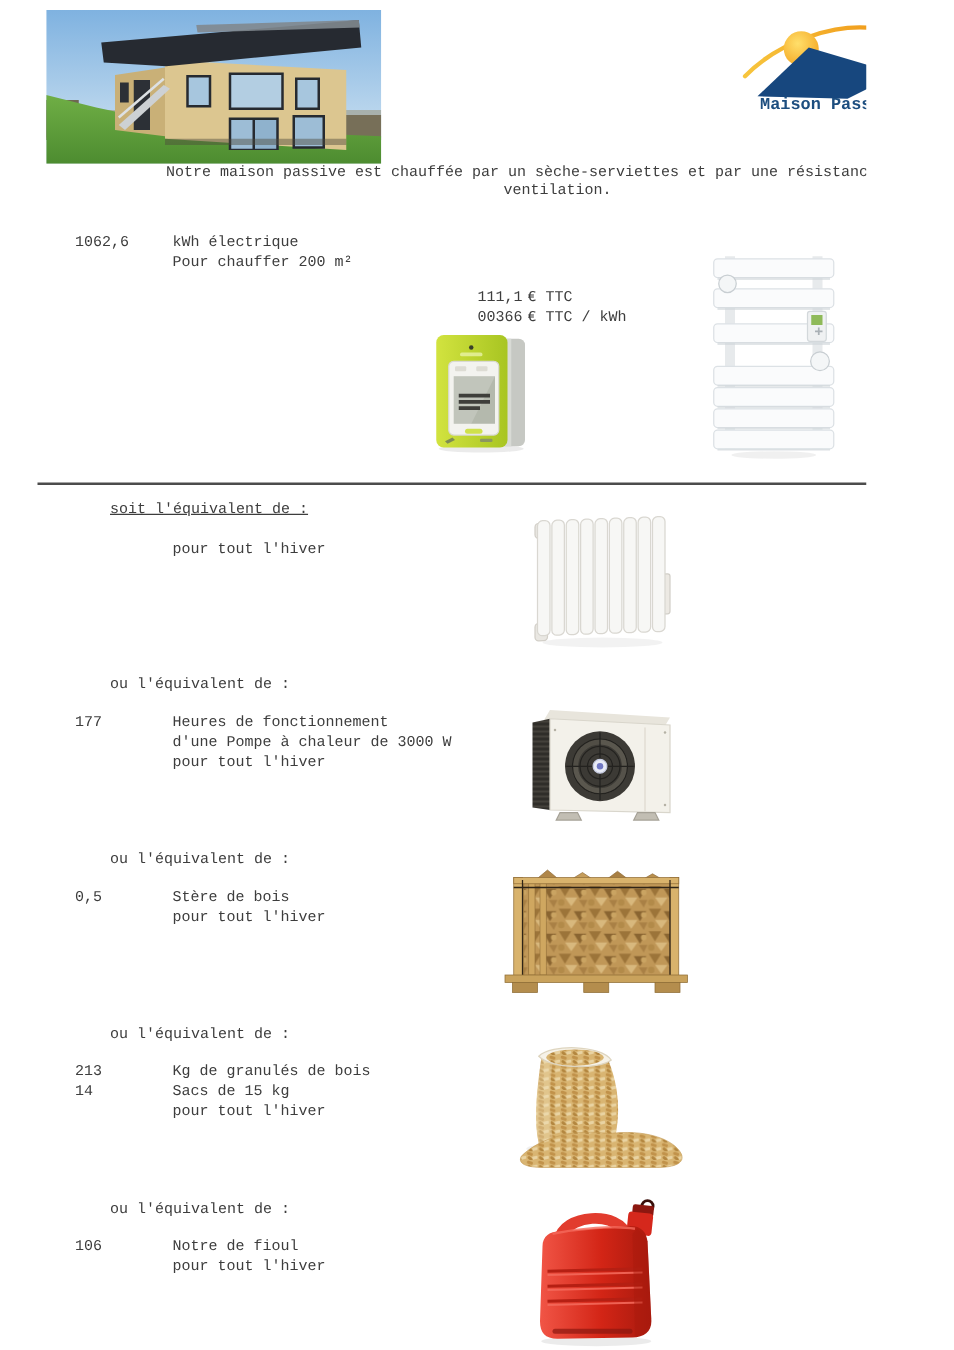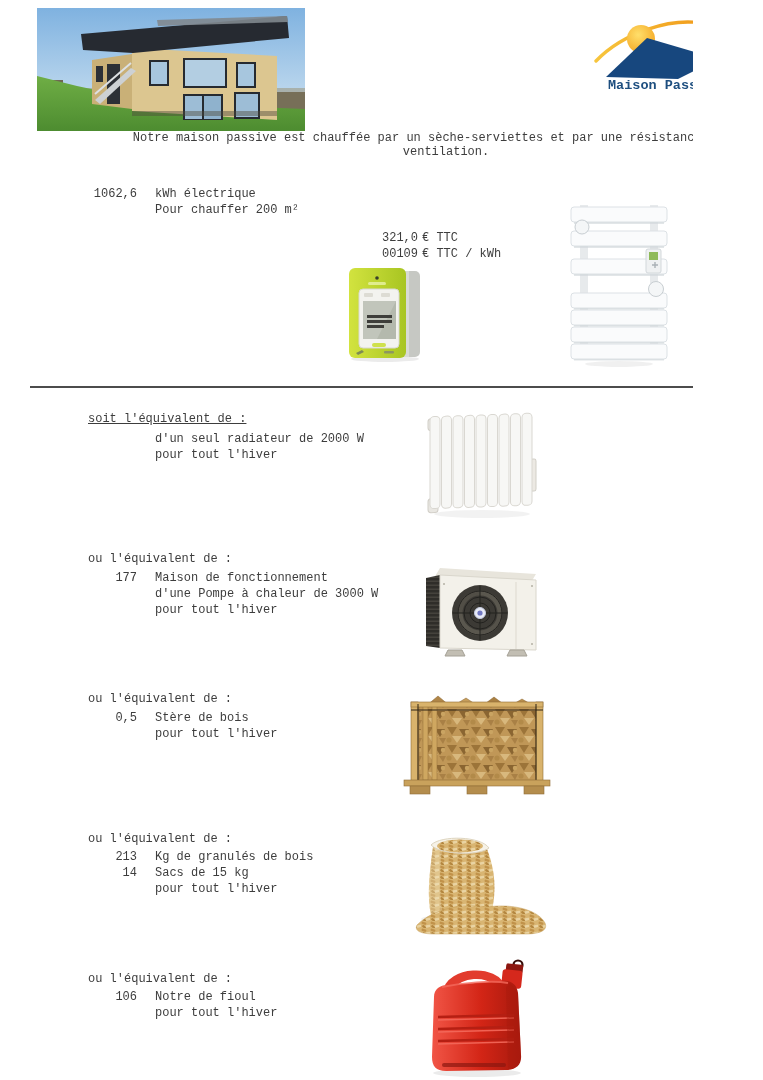--- a/index.html
+++ b/index.html
@@ -5,28 +5,28 @@
   html,body{margin:0;padding:0;background:#ffffff;}
   .page{
     position:relative;width:693px;height:1080px;background:#ffffff;overflow:hidden;
     font-family:Liberation Mono, monospace;font-size:12px;color:#3d3d3d;
   }
   .abs{position:absolute;}
   .center{text-align:center;}
   .bold{font-weight:700;}
   .u{text-decoration:underline;}
   .row{display:flex;line-height:16px;}
-  .num{width:77px;text-align:right;flex:none;}
-  .txt{margin-left:18px;white-space:nowrap;text-align:center;}
+  .num{width:77px;text-align:left;flex:none;}
+  .txt{margin-left:1px;white-space:nowrap;text-align:center;}
   .vrow{display:flex;line-height:16px;}
   .vnum{width:58px;text-align:right;flex:none;}
   .vunit{margin-left:4px;white-space:nowrap;}
   .label-line{line-height:16px;white-space:nowrap;}
   .divider{position:absolute;left:30px;top:386px;width:715px;height:2px;background:#4c4c4c;}
-  .heading{line-height:15px;white-space:nowrap;margin-top:12px;}
+  .heading{line-height:15px;white-space:nowrap;}
   .logo-text{position:absolute;left:16px;top:62px;width:130px;font-size:13.5px;font-weight:700;color:#1d4e7f;white-space:nowrap;}
   .logo-sup{font-size:8px;vertical-align:super;}
   svg{display:block;}
 </style>
 </head>
 <body>
 
 <div class="page">
 
   <div class="abs" style="left:37px;top:8px;width:268px;height:123px;">
@@ -97,25 +97,25 @@
     </div>
     <div class="row">
       <span class="num"></span>
       <span class="txt">Pour chauffer 200 m²</span>
     </div>
   </div>
 
 
   <div class="abs" style="left:360px;top:230px;">
     <div class="vrow">
-      <span class="vnum">321,0</span>
+      <span class="vnum">111,1</span>
       <span class="vunit">€ TTC</span>
     </div>
     <div class="vrow">
-      <span class="vnum">00109</span>
+      <span class="vnum">00366</span>
       <span class="vunit">€ TTC / kWh</span>
     </div>
   </div>
 
   <div class="abs" style="left:344px;top:263px;width:82px;height:100px;">
     <svg viewBox="0 0 82 100" width="82" height="100">
       <defs>
         <linearGradient id="lk" x1="0" y1="0" x2="1" y2="0">
           <stop offset="0" stop-color="#d2e33f"></stop>
             <stop offset="1" stop-color="#a8c522"></stop>
@@ -169,24 +169,20 @@
       <rect x="78" y="52" width="15" height="24" rx="2" fill="#eff1f2" stroke="#d3d8db"></rect>
       <rect x="81" y="55" width="9" height="8" fill="#8fba59"></rect>
       <path d="M84,68 h6 M87,65 v6" stroke="#aab1b6" stroke-width="1.4"></path>
     </svg>
   </div>
 
   <div class="divider"></div>
 
   <div class="abs heading u" style="left:88px;top:400px;">soit l'équivalent de :</div>
   <div class="abs" style="left:60px;top:431px;">
-    <div class="row">
-      <span class="num"></span>
-      <span class="txt">d'un seul radiateur de 2000 W</span>
-    </div>
     <div class="row">
       <span class="num"></span>
       <span class="txt">pour tout l'hiver</span>
     </div>
   </div>
   <div class="abs" style="left:422px;top:403px;width:120px;height:117px;">
     <svg viewBox="0 0 120 117" width="120" height="117">
       <ellipse cx="60" cy="111" rx="48" ry="4" fill="#000000" opacity=".05"></ellipse>
       <g transform="skewY(-2)">
         <rect x="6" y="16" width="10" height="12" rx="3" fill="#e9e7e2" stroke="#d2cfc8"></rect>
@@ -204,21 +200,21 @@
           <rect x="100" y="14" width="10" height="92" rx="4"></rect>
         </g>
       </g>
     </svg>
   </div>
 
   <div class="abs heading" style="left:88px;top:540px;">ou l'équivalent de :</div>
   <div class="abs" style="left:60px;top:570px;">
     <div class="row">
       <span class="num">177</span>
-      <span class="txt">Maison de fonctionnement</span>
+      <span class="txt">Heures de fonctionnement</span>
     </div>
     <div class="row">
       <span class="num"></span>
       <span class="txt">d'une Pompe à chaleur de 3000 W</span>
     </div>
     <div class="row">
       <span class="num"></span>
       <span class="txt">pour tout l'hiver</span>
     </div>
   </div>

